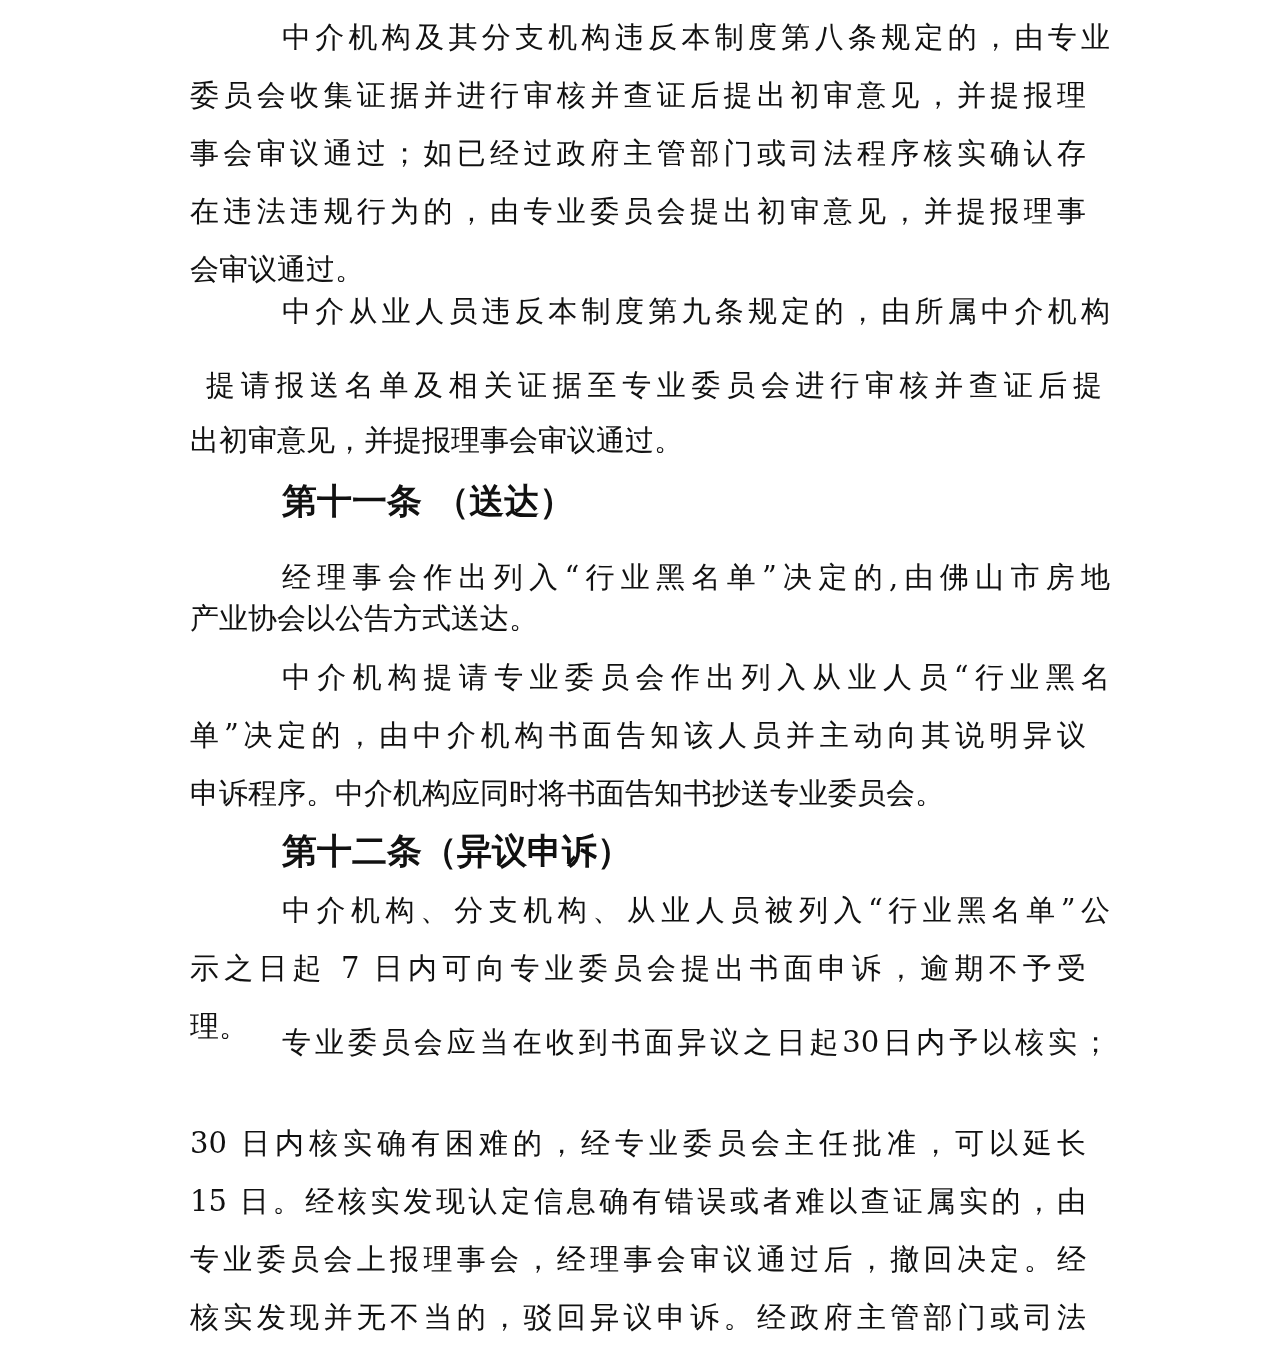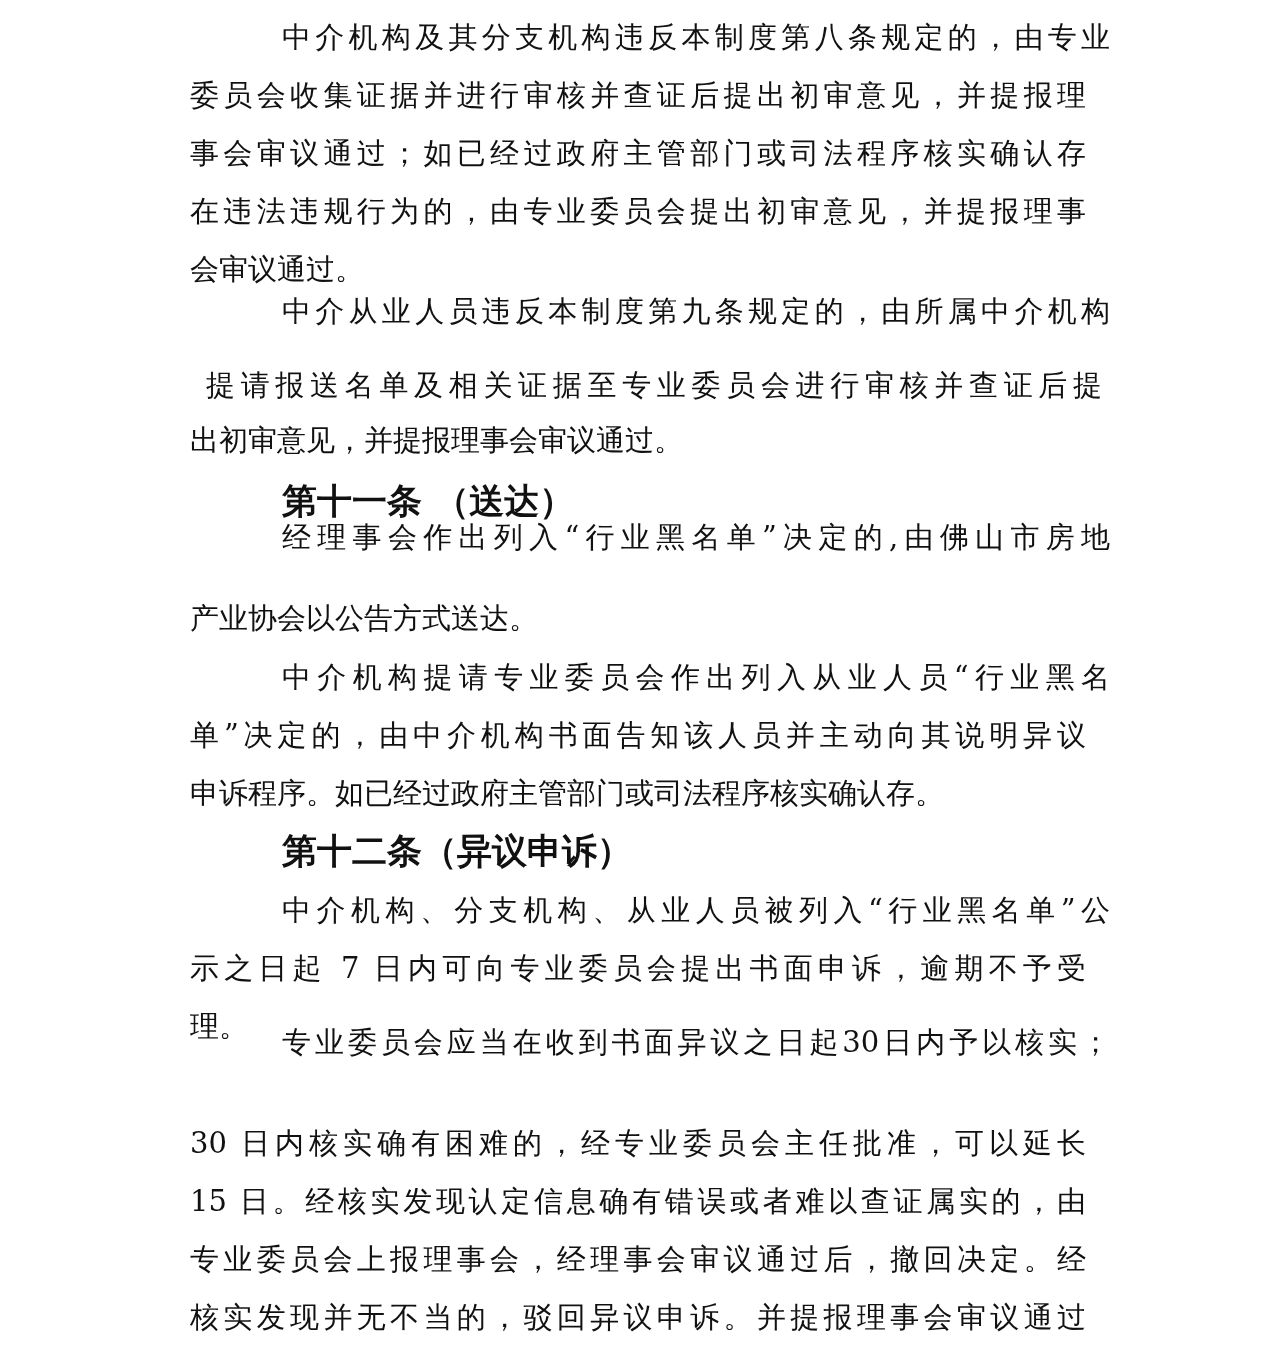--- a/index.html
+++ b/index.html
@@ -53,32 +53,32 @@
   <div class="line justify" style="top:124px;">事会审议通过；如已经过政府主管部门或司法程序核实确认存</div>
   <div class="line justify" style="top:182px;">在违法违规行为的，由专业委员会提出初审意见，并提报理事</div>
   <div class="line" style="top:240px;">会审议通过。</div>
 
   <div class="line indent justify" style="top:282px;">中介从业人员违反本制度第九条规定的，由所属中介机构</div>
   <div class="line justify" style="top:356px;margin-left:16px;">提请报送名单及相关证据至专业委员会进行审核并查证后提</div>
   <div class="line" style="top:414px;font-family:Liberation Mono, monospace;">出初审意见，并提报理事会审议通过。</div>
 
   <div class="line indent heading" style="top:472px;">第十一条 （送达）</div>
 
-  <div class="line indent justify" style="top:508px;">经理事会作出列入“行业黑名单”决定的,由佛山市房地</div>
+  <div class="line indent justify" style="top:548px;">经理事会作出列入“行业黑名单”决定的,由佛山市房地</div>
   <div class="line" style="top:589px;">产业协会以公告方式送达。</div>
 
   <div class="line indent justify" style="top:648px;">中介机构提请专业委员会作出列入从业人员“行业黑名</div>
   <div class="line justify" style="top:706px;">单”决定的，由中介机构书面告知该人员并主动向其说明异议</div>
-  <div class="line" style="top:764px;">申诉程序。如已经过政府主管部门或司法程序核实确认存。</div>
+  <div class="line" style="top:764px;">申诉程序。中介机构应同时将书面告知书抄送专业委员会。</div>
 
   <div class="line indent heading" style="top:822px;">第十二条（异议申诉）</div>
 
   <div class="line indent justify" style="top:881px;">中介机构、分支机构、从业人员被列入“行业黑名单”公</div>
   <div class="line justify" style="top:939px;">示之日起 7 日内可向专业委员会提出书面申诉，逾期不予受</div>
   <div class="line" style="top:997px;">理。</div>
 
   <div class="line indent justify" style="top:1013px;">专业委员会应当在收到书面异议之日起30日内予以核实；</div>
   <div class="line justify" style="top:1114px;">30 日内核实确有困难的，经专业委员会主任批准，可以延长</div>
   <div class="line justify" style="top:1172px;">15 日。经核实发现认定信息确有错误或者难以查证属实的，由</div>
   <div class="line justify" style="top:1230px;">专业委员会上报理事会，经理事会审议通过后，撤回决定。经</div>
-  <div class="line justify" style="top:1288px;">核实发现并无不当的，驳回异议申诉。并提报理事会审议通过</div>
+  <div class="line justify" style="top:1288px;">核实发现并无不当的，驳回异议申诉。经政府主管部门或司法</div>
 
 </div>
 
 </body></html>

